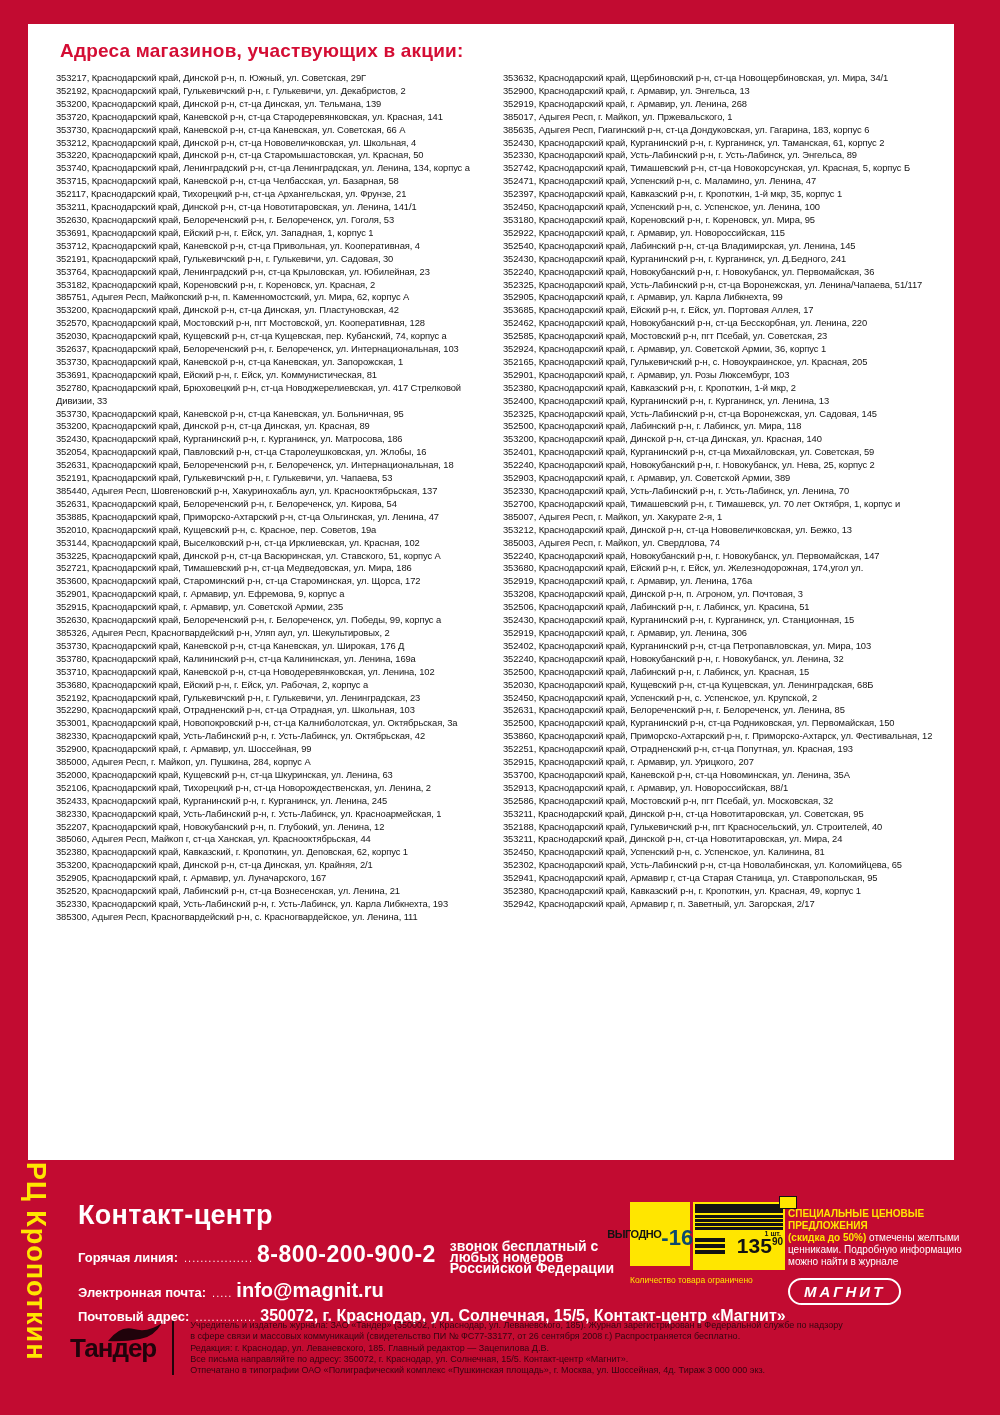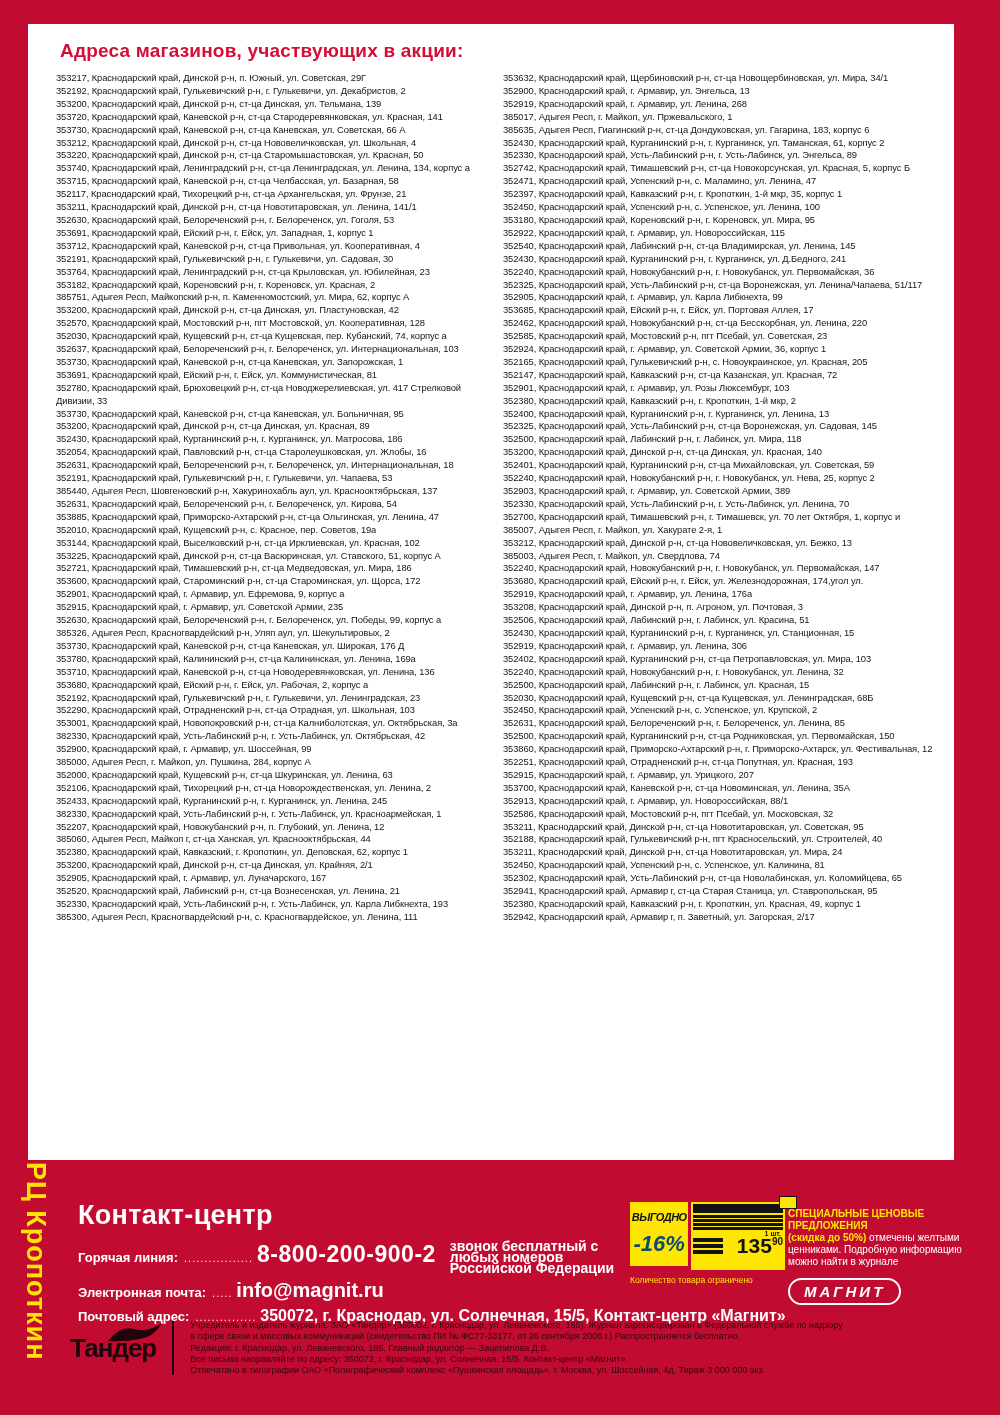--- a/index.html
+++ b/index.html
@@ -48,21 +48,21 @@
     font-size:14px;line-height:11px;font-weight:bold;
     width:190px;white-space:normal;margin-left:14px;align-self:center;
   }
   .email-value{font-size:20px;font-weight:bold;}
   .postal-value{font-size:16px;font-weight:bold;}
   
   .promo{position:absolute;left:630px;top:42px;width:155px;}
   .tags{display:flex;gap:3px;align-items:flex-start;position:relative;}
   .tag1{
     width:60px;height:64px;background:#ffe600;
-    display:flex;flex-direction:column;align-items:center;justify-content:center;font-style:italic;
+    display:flex;flex-direction:row;align-items:center;justify-content:center;
   }
   .tag1 .t1-top{font-size:11px;font-weight:900;color:#121212;letter-spacing:-0.5px;}
   .tag1 .t1-discount{font-size:22px;font-weight:900;color:#0c4a6e;margin-top:8px;text-align:right;}
   .tag2{width:96px;height:68px;background:#ffe600;position:relative;padding:2px;box-sizing:border-box;}
   .t2-bar1{height:9px;background:#121212;margin-bottom:2px;}
   .t2-bar2{height:15px;background:repeating-linear-gradient(#121212 0 3px,#ffe600 3px 4px);margin-bottom:2px;}
   .t2-price-row{display:flex;align-items:flex-end;justify-content:space-between;}
   .t2-smallbars{width:30px;}
   .t2-smallbars div{height:4px;background:#121212;margin-bottom:2px;}
   .t2-unit{position:absolute;right:4px;top:28px;font-size:7px;font-weight:bold;color:#121212;}
@@ -137,21 +137,21 @@
         <div class="entry">353144, Краснодарский край, Выселковский р-н, ст-ца Ирклиевская, ул. Красная, 102</div>
         <div class="entry">353225, Краснодарский край, Динской р-н, ст-ца Васюринская, ул. Ставского, 51, корпус А</div>
         <div class="entry">352721, Краснодарский край, Тимашевский р-н, ст-ца Медведовская, ул. Мира, 186</div>
         <div class="entry">353600, Краснодарский край, Староминский р-н, ст-ца Староминская, ул. Щорса, 172</div>
         <div class="entry">352901, Краснодарский край, г. Армавир, ул. Ефремова, 9, корпус а</div>
         <div class="entry">352915, Краснодарский край, г. Армавир, ул. Советской Армии, 235</div>
         <div class="entry">352630, Краснодарский край, Белореченский р-н, г. Белореченск, ул. Победы, 99, корпус а</div>
         <div class="entry">385326, Адыгея Респ, Красногвардейский р-н, Уляп аул, ул. Шекультировых, 2</div>
         <div class="entry">353730, Краснодарский край, Каневской р-н, ст-ца Каневская, ул. Широкая, 176 Д</div>
         <div class="entry">353780, Краснодарский край, Калининский р-н, ст-ца Калининская, ул. Ленина, 169а</div>
-        <div class="entry">353710, Краснодарский край, Каневской р-н, ст-ца Новодеревянковская, ул. Ленина, 136</div>
+        <div class="entry">353710, Краснодарский край, Каневской р-н, ст-ца Новодеревянковская, ул. Ленина, 102</div>
         <div class="entry">353680, Краснодарский край, Ейский р-н, г. Ейск, ул. Рабочая, 2, корпус а</div>
         <div class="entry">352192, Краснодарский край, Гулькевичский р-н, г. Гулькевичи, ул. Ленинградская, 23</div>
         <div class="entry">352290, Краснодарский край, Отрадненский р-н, ст-ца Отрадная, ул. Школьная, 103</div>
         <div class="entry">353001, Краснодарский край, Новопокровский р-н, ст-ца Калниболотская, ул. Октябрьская, 3а</div>
         <div class="entry">382330, Краснодарский край, Усть-Лабинский р-н, г. Усть-Лабинск, ул. Октябрьская, 42</div>
         <div class="entry">352900, Краснодарский край, г. Армавир, ул. Шоссейная, 99</div>
         <div class="entry">385000, Адыгея Респ, г. Майкоп, ул. Пушкина, 284, корпус А</div>
         <div class="entry">352000, Краснодарский край, Кущевский р-н, ст-ца Шкуринская, ул. Ленина, 63</div>
         <div class="entry">352106, Краснодарский край, Тихорецкий р-н, ст-ца Новорождественская, ул. Ленина, 2</div>
         <div class="entry">352433, Краснодарский край, Курганинский р-н, г. Курганинск, ул. Ленина, 245</div>
@@ -182,21 +182,20 @@
         <div class="entry">352540, Краснодарский край, Лабинский р-н, ст-ца Владимирская, ул. Ленина, 145</div>
         <div class="entry">352430, Краснодарский край, Курганинский р-н, г. Курганинск, ул. Д.Бедного, 241</div>
         <div class="entry">352240, Краснодарский край, Новокубанский р-н, г. Новокубанск, ул. Первомайская, 36</div>
         <div class="entry">352325, Краснодарский край, Усть-Лабинский р-н, ст-ца Воронежская, ул. Ленина/Чапаева, 51/117</div>
         <div class="entry">352905, Краснодарский край, г. Армавир, ул. Карла Либкнехта, 99</div>
         <div class="entry">353685, Краснодарский край, Ейский р-н, г. Ейск, ул. Портовая Аллея, 17</div>
         <div class="entry">352462, Краснодарский край, Новокубанский р-н, ст-ца Бесскорбная, ул. Ленина, 220</div>
         <div class="entry">352585, Краснодарский край, Мостовский р-н, пгт Псебай, ул. Советская, 23</div>
         <div class="entry">352924, Краснодарский край, г. Армавир, ул. Советской Армии, 36, корпус 1</div>
         <div class="entry">352165, Краснодарский край, Гулькевичский р-н, с. Новоукраинское, ул. Красная, 205</div>
-        <div class="entry">352147, Краснодарский край, Кавказский р-н, ст-ца Казанская, ул. Красная, 72</div>
         <div class="entry">352901, Краснодарский край, г. Армавир, ул. Розы Люксембург, 103</div>
         <div class="entry">352380, Краснодарский край, Кавказский р-н, г. Кропоткин, 1-й мкр, 2</div>
         <div class="entry">352400, Краснодарский край, Курганинский р-н, г. Курганинск, ул. Ленина, 13</div>
         <div class="entry">352325, Краснодарский край, Усть-Лабинский р-н, ст-ца Воронежская, ул. Садовая, 145</div>
         <div class="entry">352500, Краснодарский край, Лабинский р-н, г. Лабинск, ул. Мира, 118</div>
         <div class="entry">353200, Краснодарский край, Динской р-н, ст-ца Динская, ул. Красная, 140</div>
         <div class="entry">352401, Краснодарский край, Курганинский р-н, ст-ца Михайловская, ул. Советская, 59</div>
         <div class="entry">352240, Краснодарский край, Новокубанский р-н, г. Новокубанск, ул. Нева, 25, корпус 2</div>
         <div class="entry">352903, Краснодарский край, г. Армавир, ул. Советской Армии, 389</div>
         <div class="entry">352330, Краснодарский край, Усть-Лабинский р-н, г. Усть-Лабинск, ул. Ленина, 70</div>

